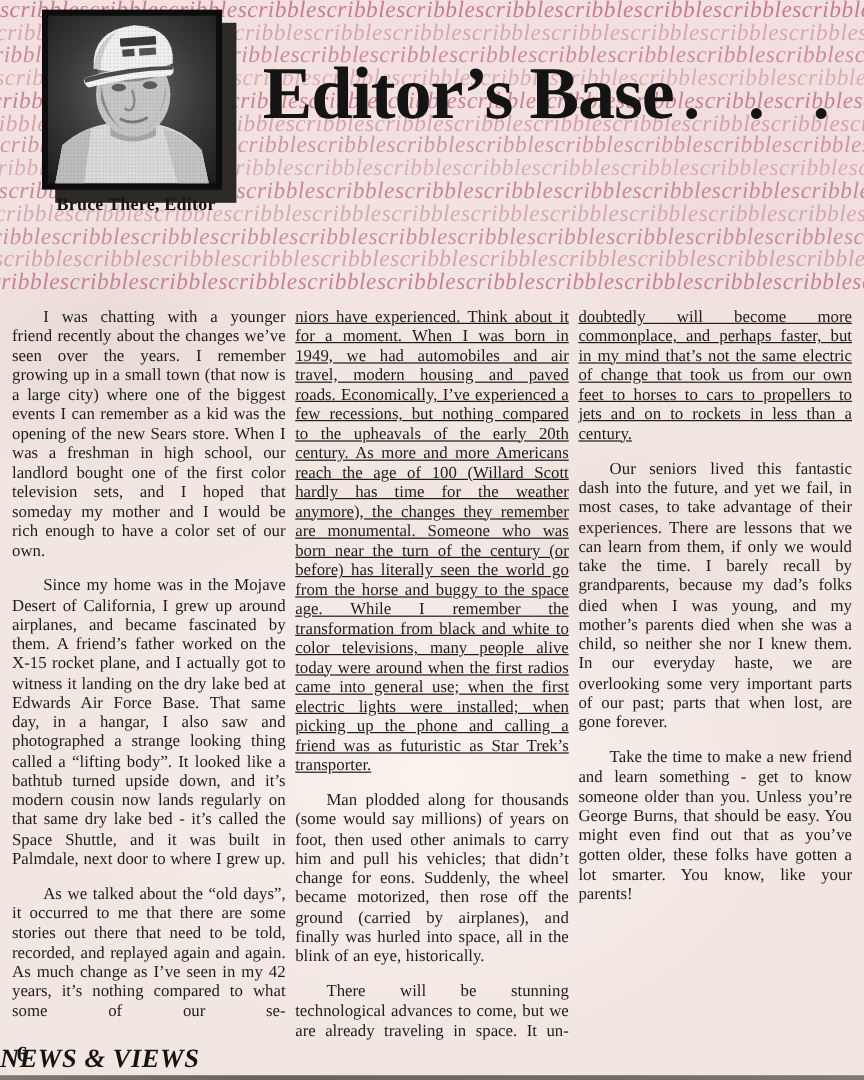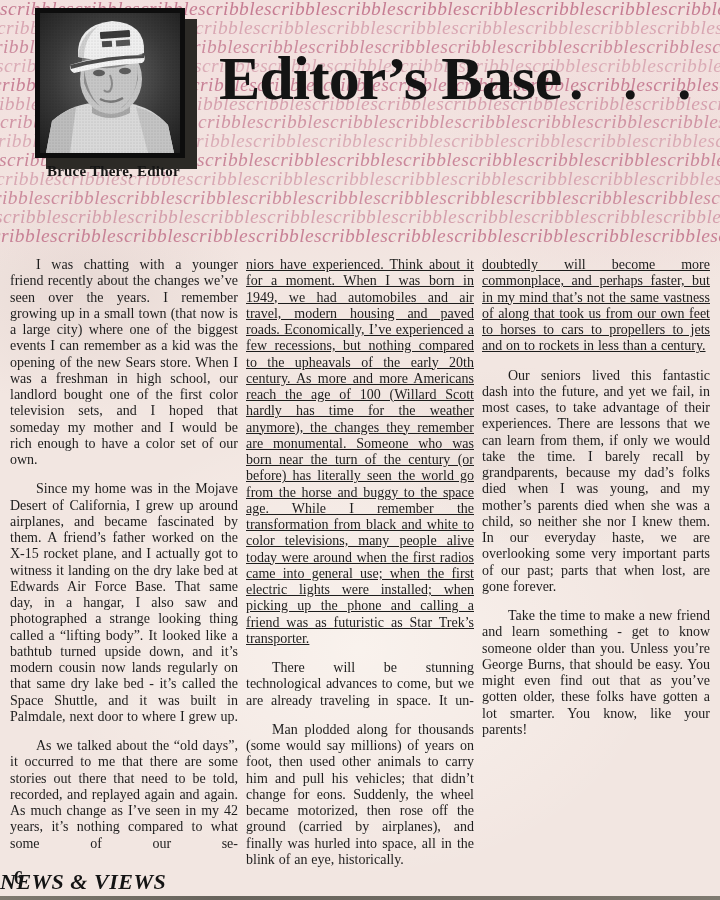--- a/index.html
+++ b/index.html
@@ -157,25 +157,25 @@
   <div class="title"><span>Editor’s Base</span><span class="title-dots">. . . . .</span></div>
 
   <div class="columns">
       <div class="col">
         <p class="para">I was chatting with a younger friend recently about the changes we’ve seen over the years.  I remember growing up in a small town (that now is a large city) where one of the biggest events I can remember as a kid was the opening of the new Sears store.  When I was a freshman in high school, our landlord bought one of the first color television sets, and I hoped that someday my mother and I would be rich enough to have a color set of our own.</p>
         <p class="para">Since my home was in the Mojave Desert of California, I grew up around airplanes, and became fascinated by them.  A friend’s father worked on the X-15 rocket plane, and I actually got to witness it landing on the dry lake bed at Edwards Air Force Base.  That same day, in a hangar, I also saw and photographed a strange looking thing called a “lifting body”.  It looked like a bathtub turned upside down, and it’s modern cousin now lands regularly on that same dry lake bed - it’s called the Space Shuttle, and it was built in Palmdale, next door to where I grew up.</p>
         <p class="para hyph-end">As we talked about the “old days”, it occurred to me that there are some stories out there that need to be told, recorded, and replayed again and again.  As much change as I’ve seen in my 42 years, it’s nothing compared to what some of our se-</p>
       </div>
       <div class="col">
         <p class="para cont">niors have experienced.  Think about it for a moment.  When I was born in 1949, we had automobiles and air travel, modern housing and paved roads.  Economically, I’ve experienced a few recessions, but nothing compared to the upheavals of the early 20th century.  As more and more Americans reach the age of 100 (Willard Scott hardly has time for the weather anymore), the changes they remember are monumental.  Someone who was born near the turn of the century (or before) has literally seen the world go from the horse and buggy to the space age.  While I remember the transformation from black and white to color televisions, many people alive today were around when the first radios came into general use;  when the first electric lights were installed;  when picking up the phone and calling a friend was as futuristic as Star Trek’s transporter.</p>
+        <p class="para">Man plodded along for thousands (some would say millions) of years on foot, then used other animals to carry him and pull his vehicles;  that didn’t change for eons.  Suddenly, the wheel became motorized, then rose off the ground (carried by airplanes), and finally was hurled into space, all in the blink of an eye, historically.</p>
         <p class="para hyph-end">There will be stunning technological advances to come, but we are already traveling in space.  It un-</p>
-        <p class="para">Man plodded along for thousands (some would say millions) of years on foot, then used other animals to carry him and pull his vehicles;  that didn’t change for eons.  Suddenly, the wheel became motorized, then rose off the ground (carried by airplanes), and finally was hurled into space, all in the blink of an eye, historically.</p>
       </div>
       <div class="col">
-        <p class="para cont">doubtedly will become more commonplace, and perhaps faster, but in my mind that’s not the same vastness of along that took us from our own feet to horses to cars to propellers to jets and on to rockets in less than a century.</p>
+        <p class="para cont">doubtedly will become more commonplace, and perhaps faster, but in my mind that’s not the same electric of change that took us from our own feet to horses to cars to propellers to jets and on to rockets in less than a century.</p>
         <p class="para">Our seniors lived this fantastic dash into the future, and yet we fail, in most cases, to take advantage of their experiences.  There are lessons that we can learn from them, if only we would take the time.  I barely recall by grandparents, because my dad’s folks died when I was young, and my mother’s parents died when she was a child, so neither she nor I knew them.  In our everyday haste, we are overlooking some very important parts of our past;  parts that when lost, are gone forever.</p>
         <p class="para">Take the time to make a new friend and learn something - get to know someone older than you.  Unless you’re George Burns, that should be easy.  You might even find out that as you’ve gotten older, these folks have gotten a lot smarter.  You know, like your parents!</p>
       </div>
     </div>
 
   <div class="page-number">6</div>
   <div class="footer-title">NEWS &amp; VIEWS</div>
   <div class="scan-edge-bottom"></div>
 
 </div>

